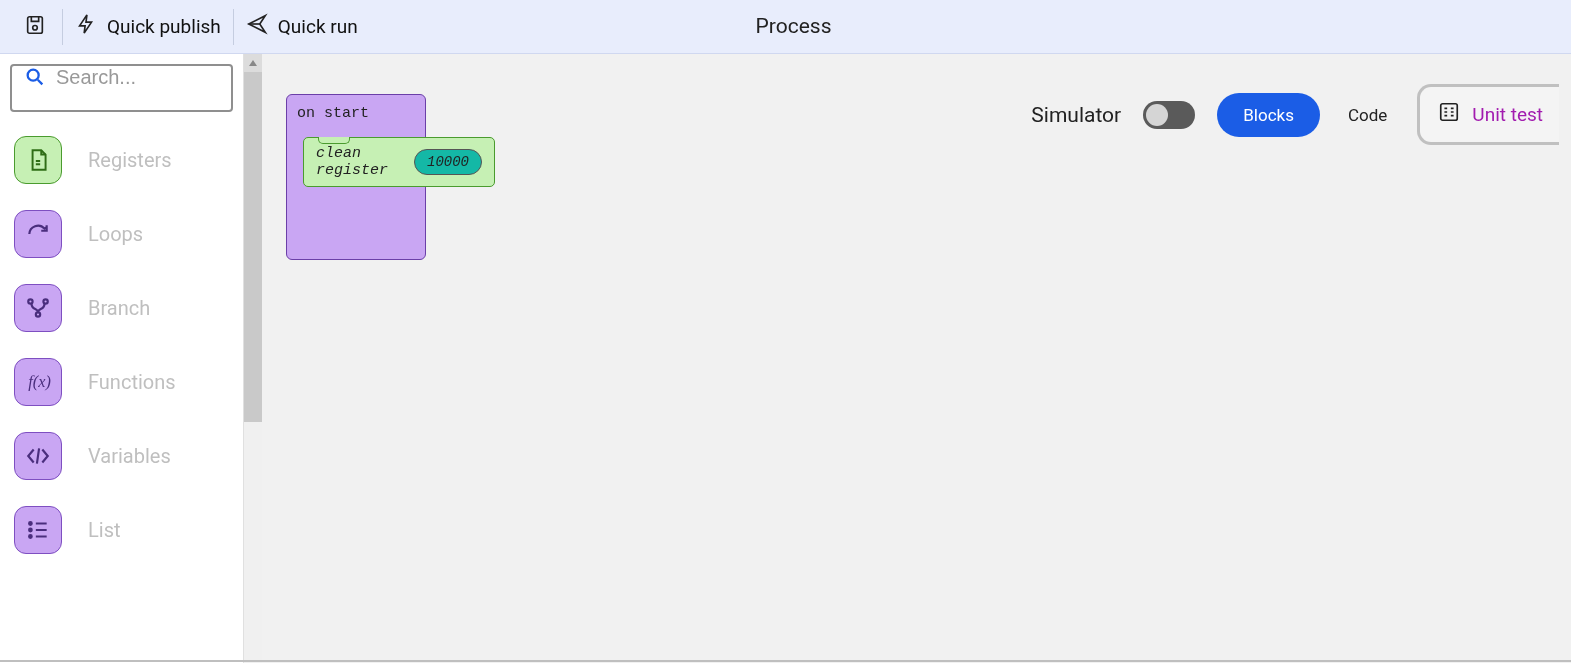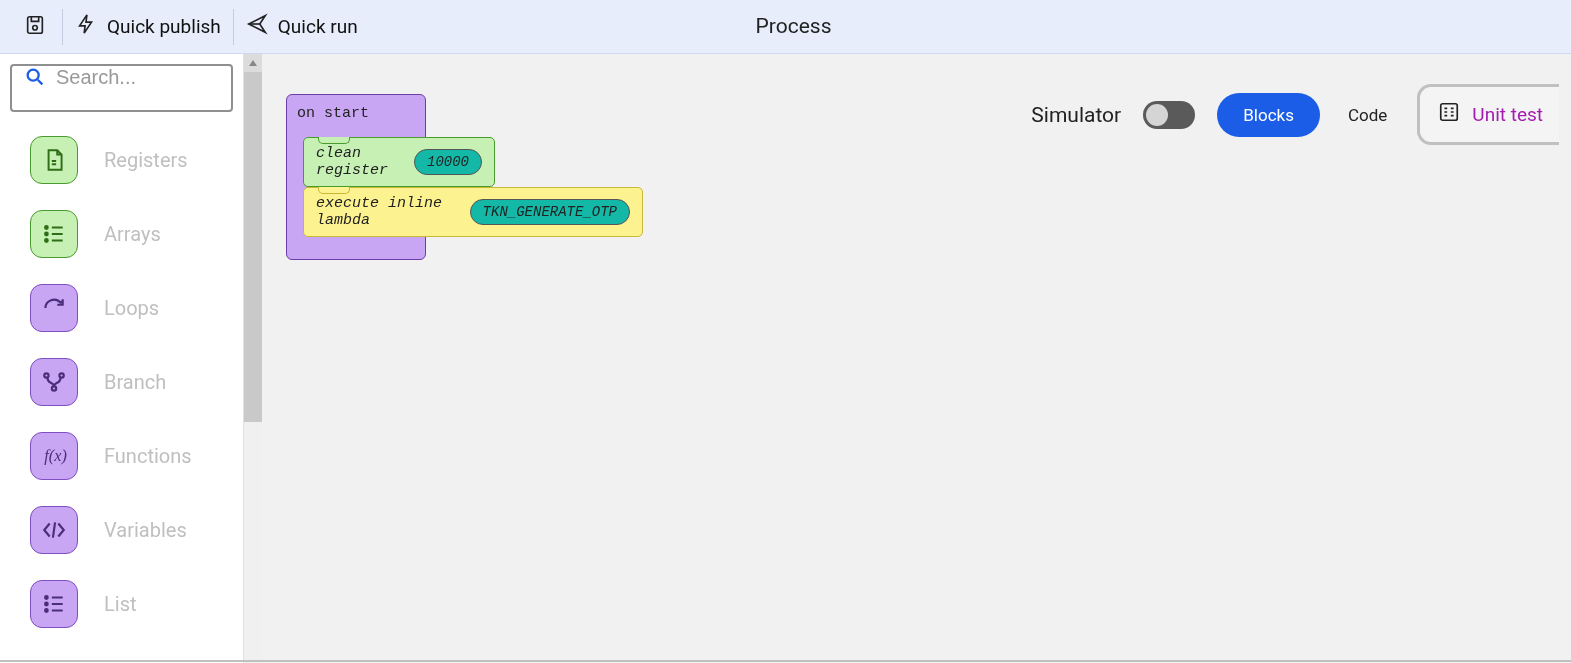--- a/index.html
+++ b/index.html
@@ -98,21 +98,20 @@
       cursor: pointer;
     }
     .cat-icon {
       width: 48px;
       height: 48px;
       border-radius: 12px;
       display: flex;
       align-items: center;
       justify-content: center;
       flex-shrink: 0;
-      margin-left: 16px;
     }
     .green { background: #c6f0b4; border: 1px solid #4a9b2e; }
     .purple { background: #c9a6f3; border: 1px solid #7e4fc1; }
     .cat-icon svg { width: 26px; height: 26px; }
     .cat-label {
       font-size: 20px;
       color: #bfbfbf;
     }
     .vscroll-track {
       width: 18px;
@@ -333,31 +332,20 @@
         <div class="cat-icon green">
           <svg viewBox="0 0 24 24" fill="none" stroke="#2f6d16" stroke-width="1.8">
               <path d="M7 3h8l4 4v14H7z"></path>
               <path d="M15 3v4h4"></path>
               <path d="M10 13h4M10 16h4"></path>
             </svg>
         </div>
         <span class="cat-label">Registers</span>
       </div>
 
-      <div class="cat-item">
-        <div class="cat-icon green">
-          <svg viewBox="0 0 24 24" fill="none" stroke="#2f6d16" stroke-width="2">
-              <circle cx="5" cy="6" r="1.2" fill="#2f6d16"></circle>
-              <circle cx="5" cy="12" r="1.2" fill="#2f6d16"></circle>
-              <circle cx="5" cy="18" r="1.2" fill="#2f6d16"></circle>
-              <path d="M10 6h10M10 12h10M10 18h10"></path>
-            </svg>
-        </div>
-        <span class="cat-label">Arrays</span>
-      </div>
 
       <div class="cat-item">
         <div class="cat-icon purple">
           <svg viewBox="0 0 24 24" fill="none" stroke="#4a2e7d" stroke-width="2">
               <path d="M4 12a8 8 0 0 1 14-5l2-1"></path>
               <path d="M20 4v5h-5"></path>
             </svg>
         </div>
         <span class="cat-label">Loops</span>
       </div>
@@ -420,24 +408,20 @@
 
     <div class="block-container">
       <div class="block-onstart">
         <div class="block-onstart-label">on start</div>
 
         <div class="inner-block block-green">
           <span>clean register</span>
           <span class="arg-pill">10000</span>
         </div>
 
-        <div class="inner-block block-yellow">
-          <span>execute inline lambda</span>
-          <span class="arg-pill">TKN_GENERATE_OTP</span>
-        </div>
       </div>
     </div>
 
     <div class="controls-row">
       <span class="sim-label">Simulator</span>
       <div class="toggle">
         <div class="toggle-knob"></div>
       </div>
       <div class="pill-group">
         <div class="pill pill-active">Blocks</div>

